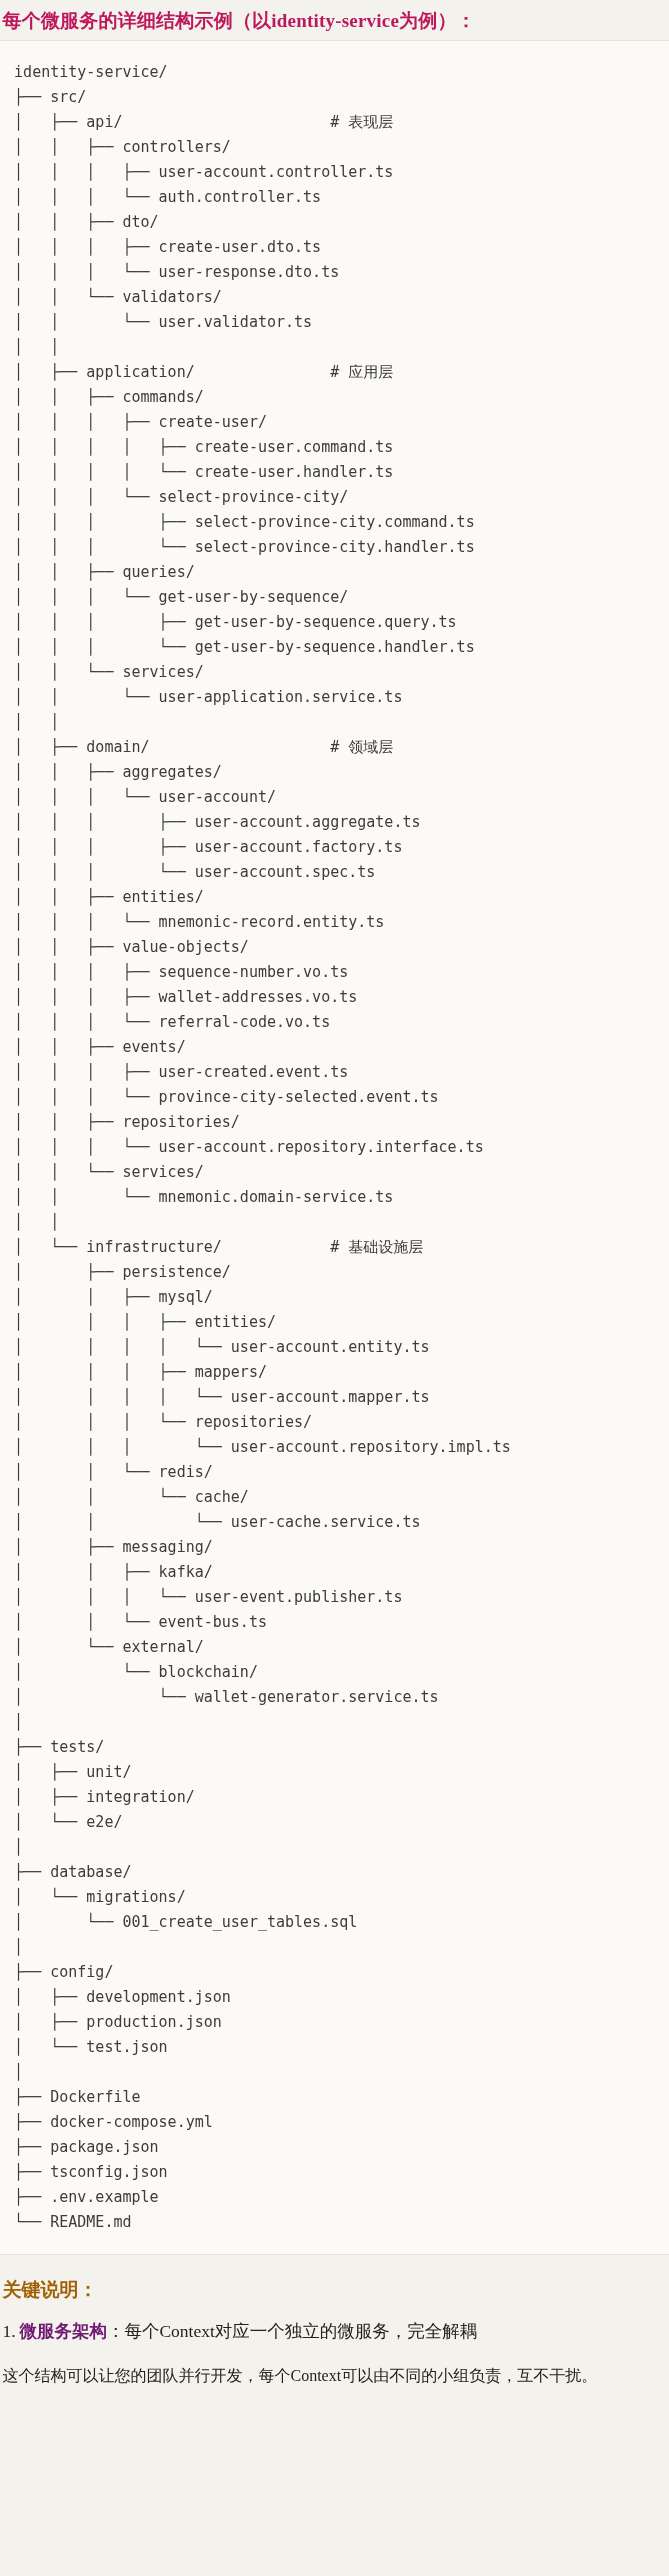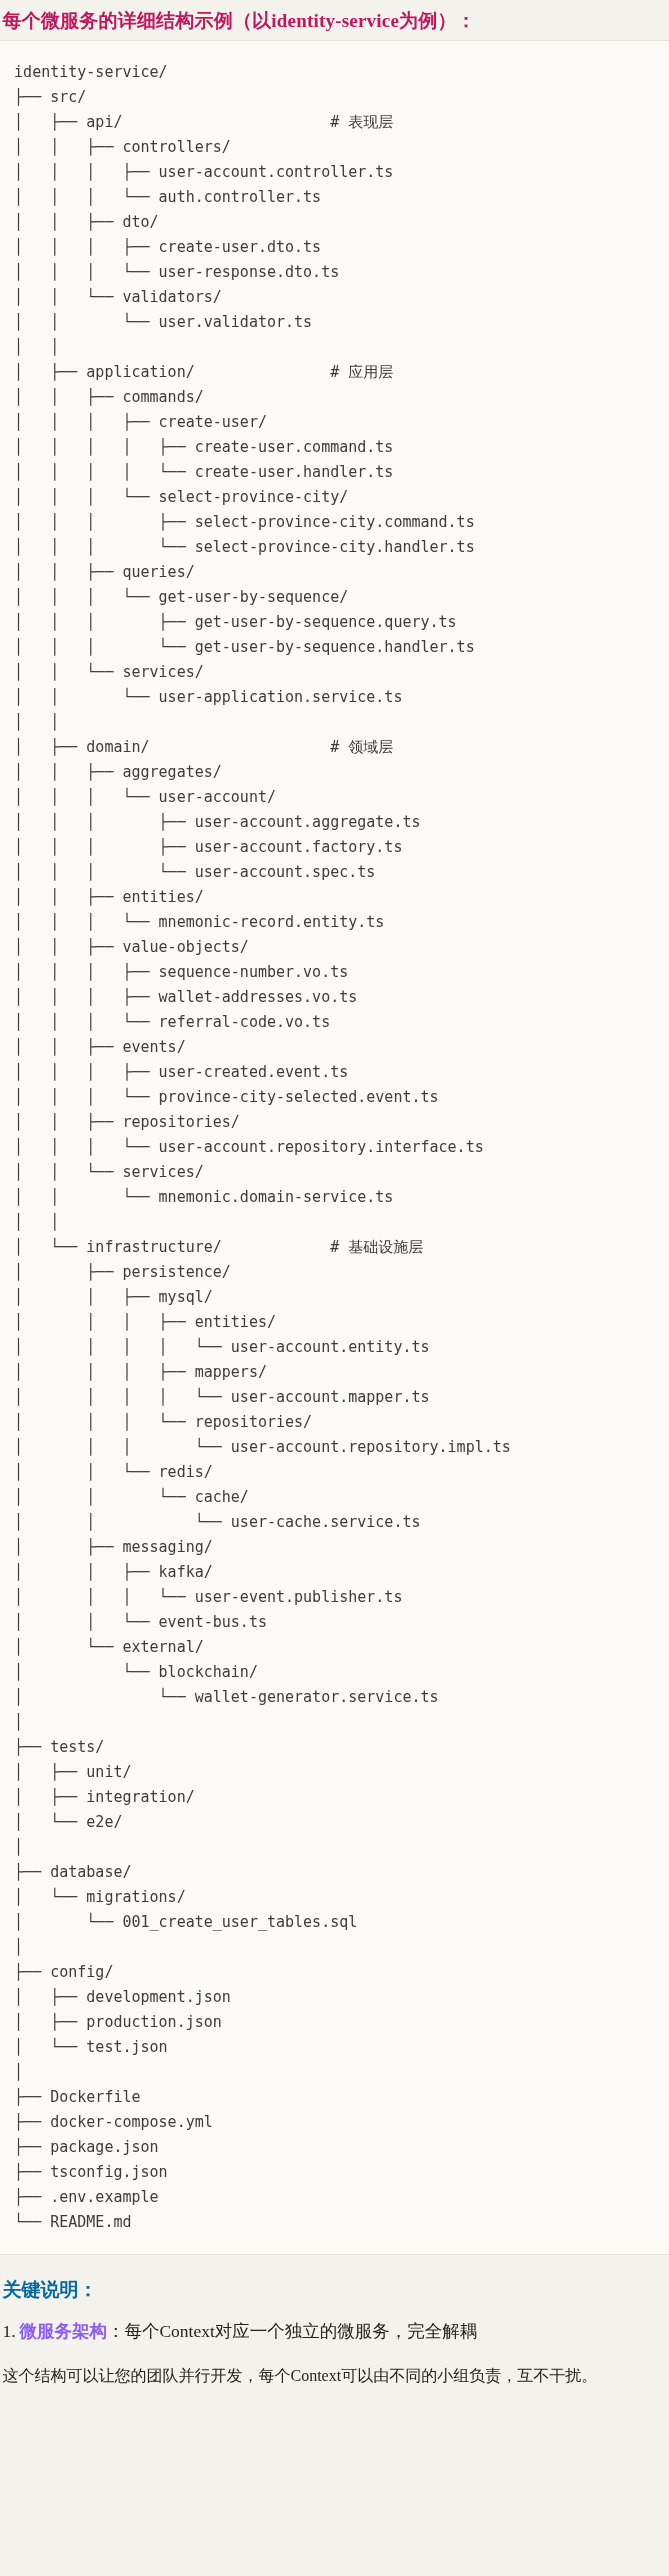--- a/index.html
+++ b/index.html
@@ -43,35 +43,35 @@
     white-space: pre;
   }
   .notes {
     padding: 22.5px 10px 0 2.5px;
   }
   .notes-heading {
     font-family: "Liberation Serif", serif;
     font-weight: 700;
     font-size: 19px;
     line-height: 25px;
-    color: #0369a1;
+    color: #a16207;
     margin: 0 0 19.4px 0;
   }
   .note-item {
     font-size: 17.5px;
     line-height: 21px;
     margin: 0 0 18px 0;
     color: #23221d;
   }
   .note-item .num {
     margin-right: 3.8px;
   }
   .note-item .label {
     font-weight: 700;
-    color: #8b5cf6;
+    color: #701a75;
   }
   .closing-paragraph {
     font-size: 16px;
     line-height: 21px;
     margin-top: 22.5px;
     color: #23221d;
   }
 </style>
 </head>
 <body>

